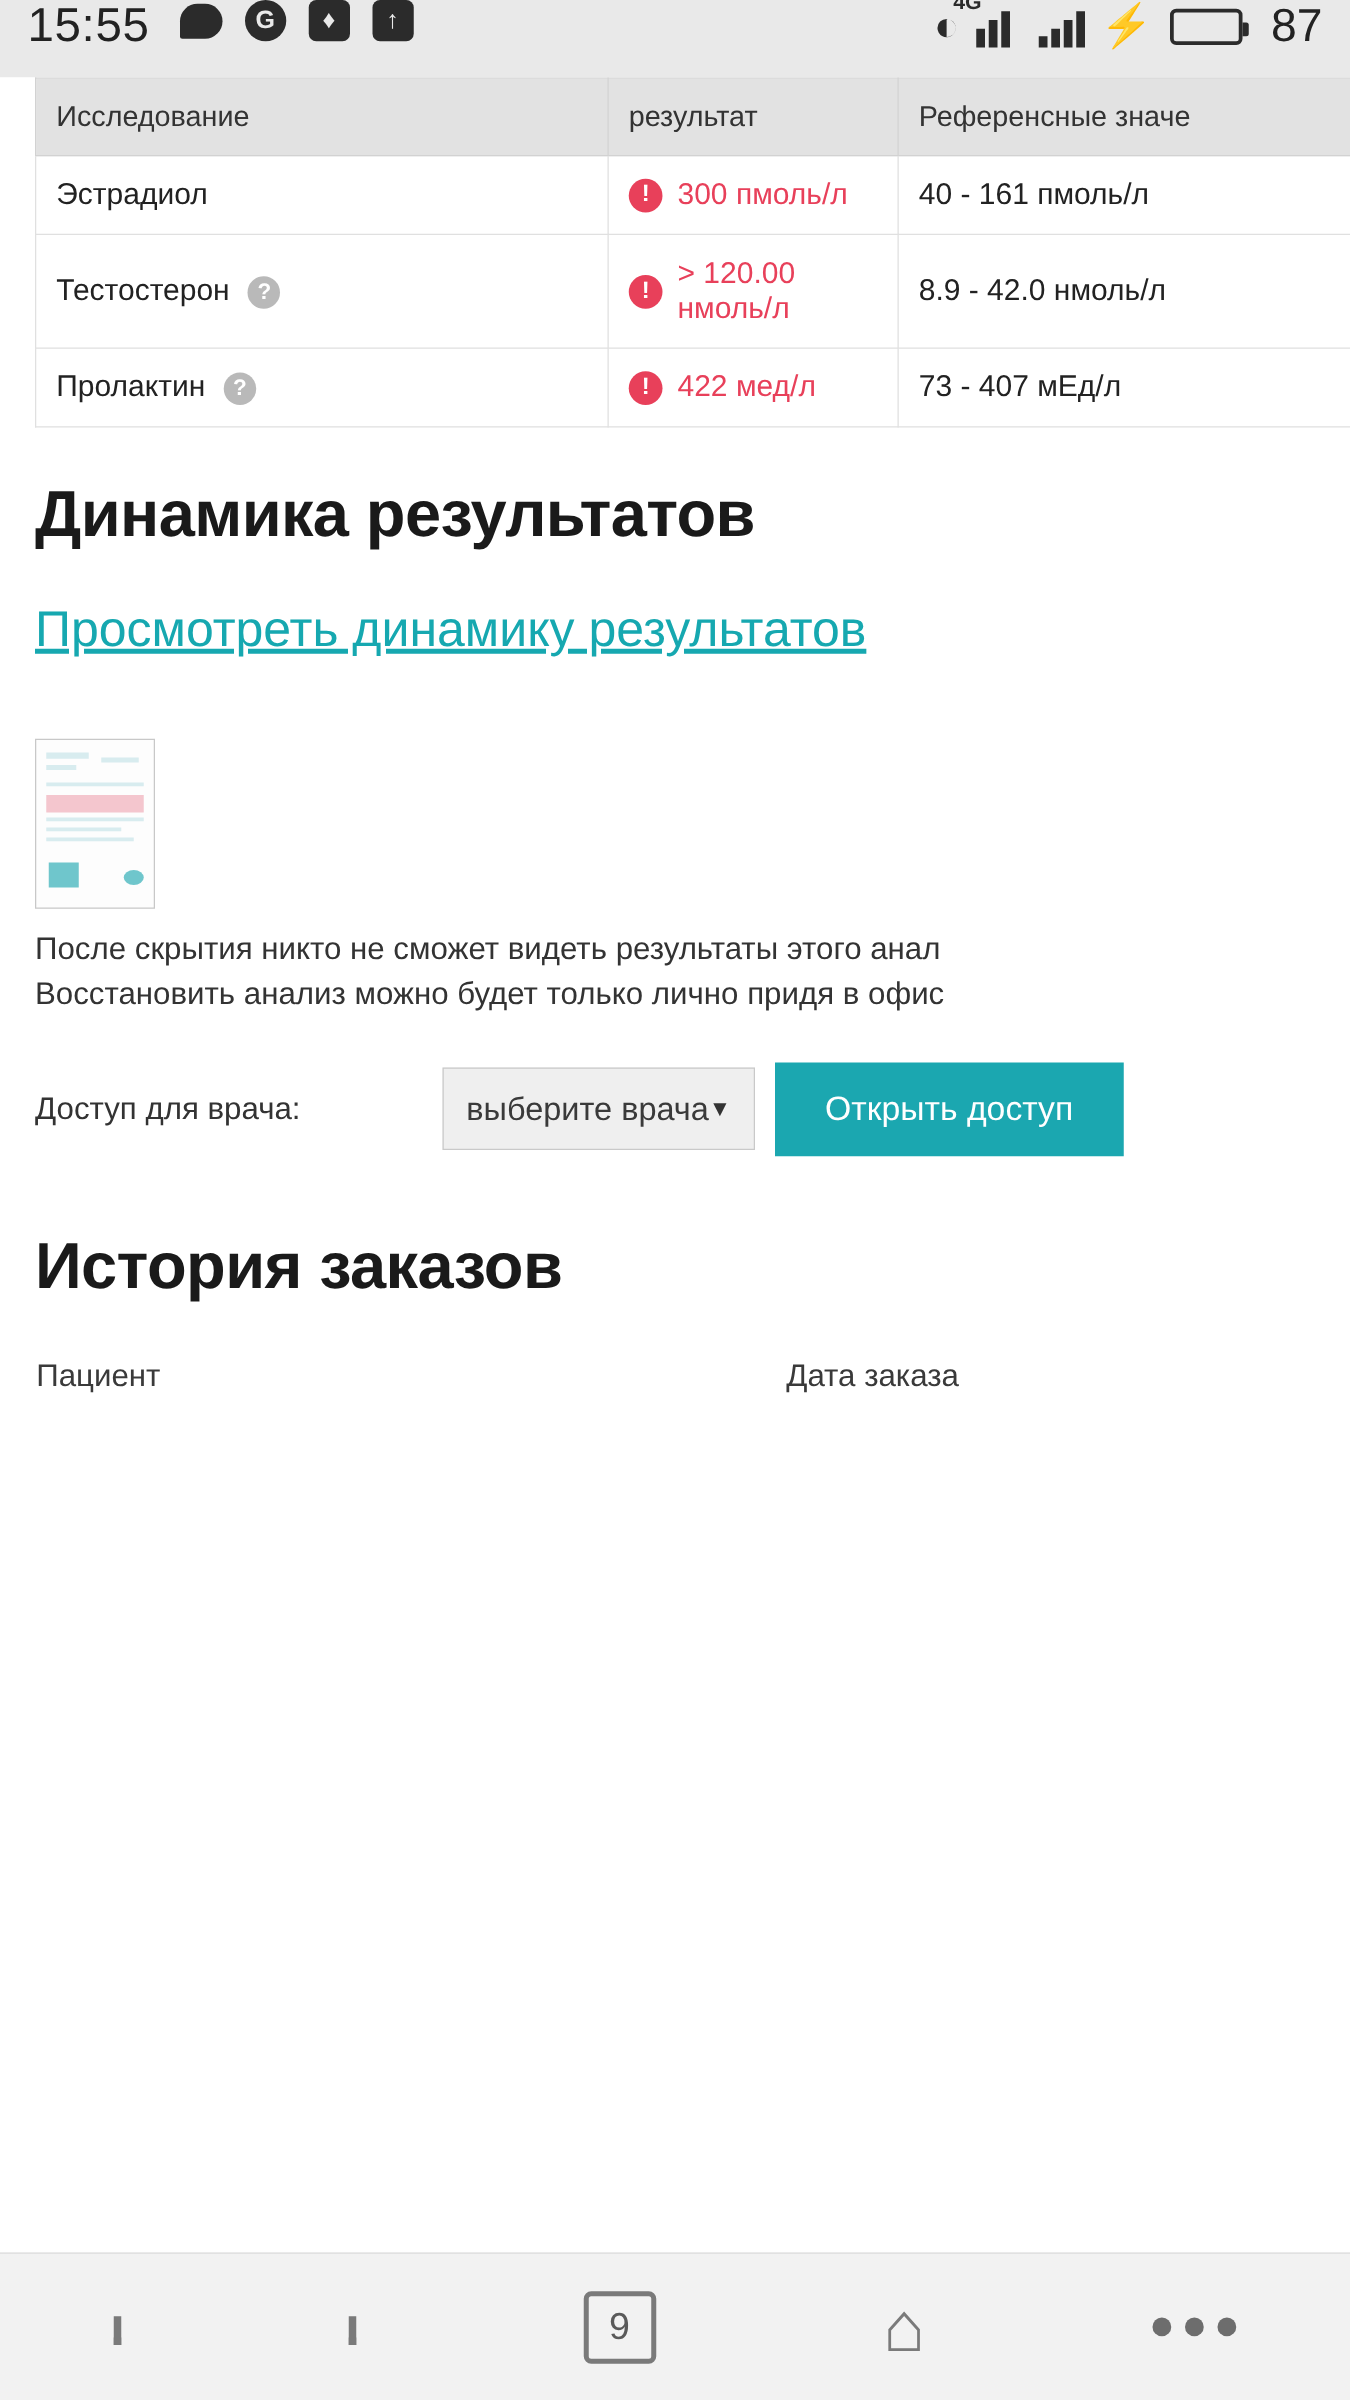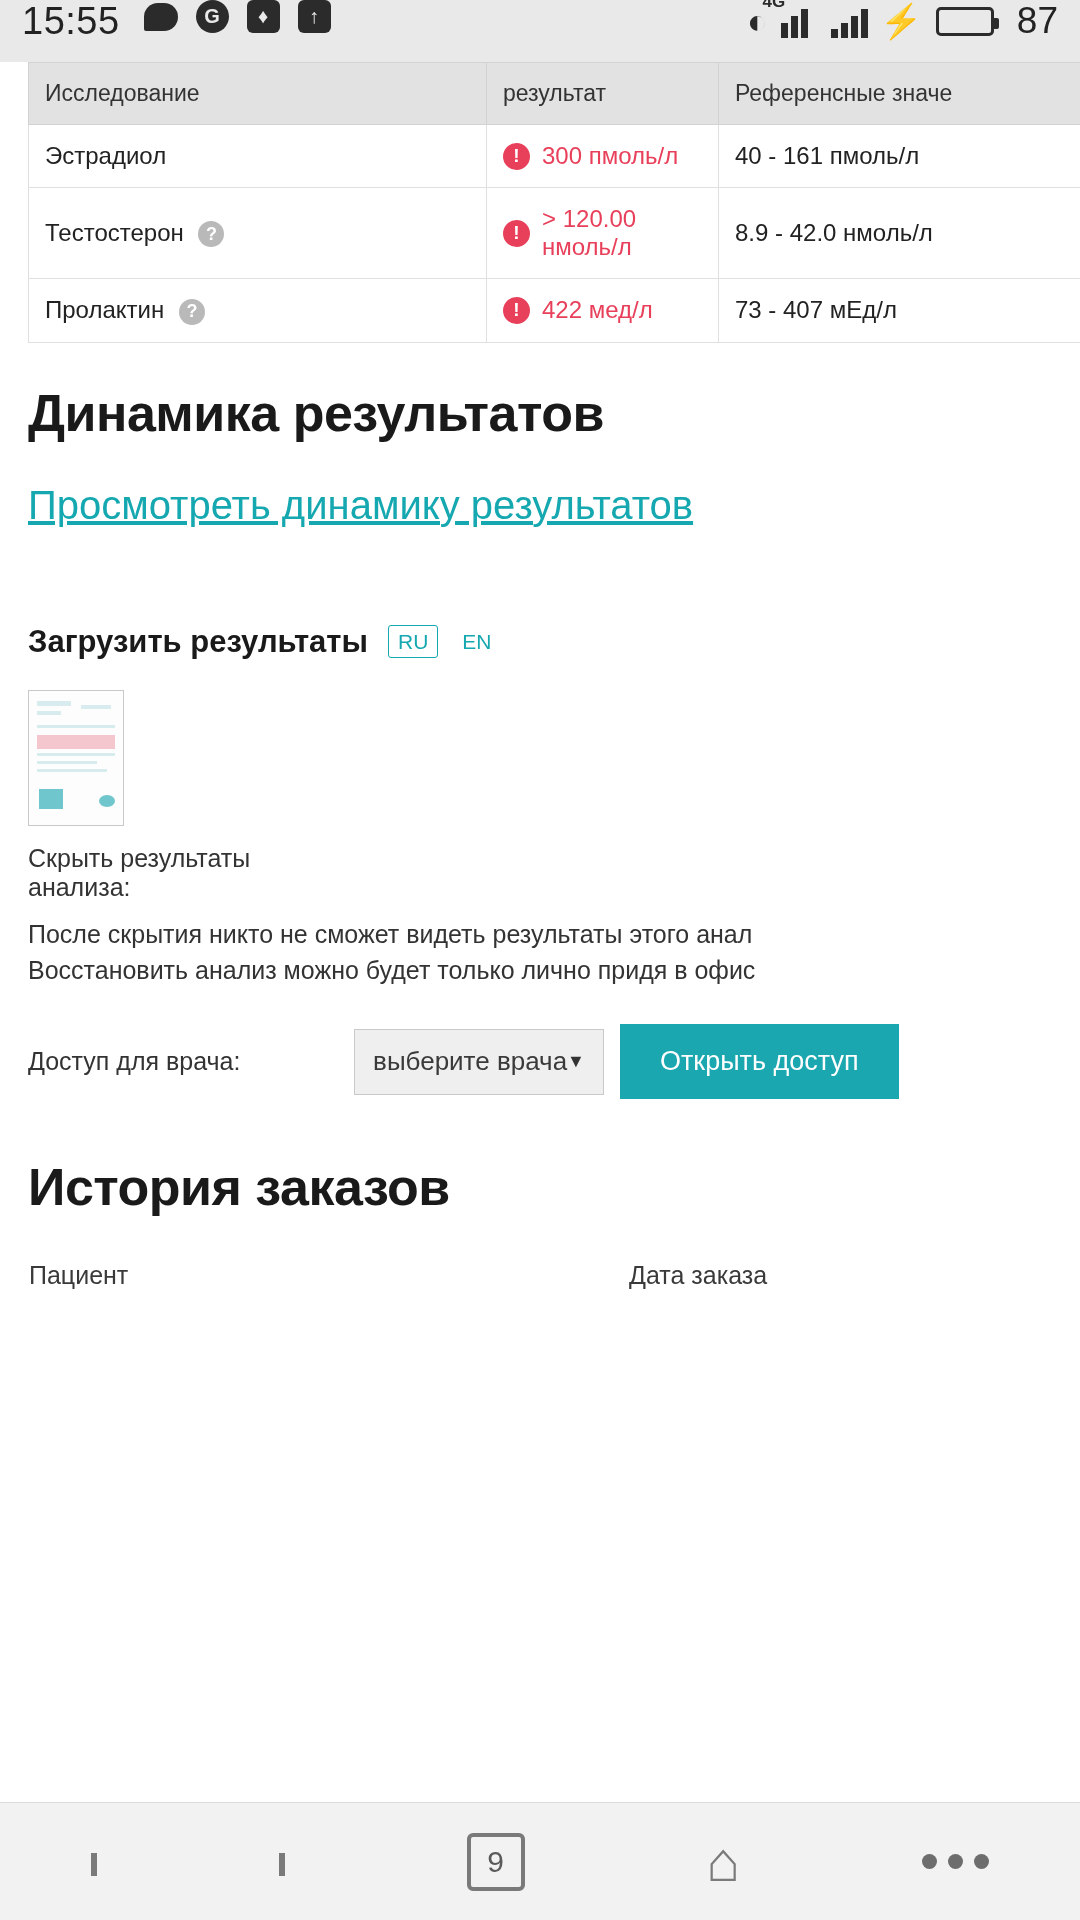--- a/index.html
+++ b/index.html
@@ -302,42 +302,36 @@
           </td>
           <td>73 - 407 мЕд/л</td>
         </tr>
       </tbody>
     </table>
 
     <h1 class="sec" style="">Динамика результатов</h1>
 
     <a class="dyn-link" href="#">Просмотреть динамику результатов</a>
 
-    <div class="upload-row">
-      <span class="upload-label">Загрузить результаты</span>
-      <span class="lang-btn">RU</span>
-      <span class="lang-plain">EN</span>
-    </div>
 
     <div class="thumb">
       <span class="t-line" style="left:8px;top:10px;width:34px;height:5px;"></span>
       <span class="t-line" style="left:8px;top:20px;width:24px;height:4px;"></span>
       <span class="t-line" style="left:52px;top:14px;width:30px;height:4px;"></span>
       <span class="t-line" style="left:8px;top:34px;width:78px;height:3px;"></span>
       <span class="t-red" style="left:8px;top:44px;width:78px;height:14px;"></span>
       <span class="t-line" style="left:8px;top:62px;width:78px;height:3px;"></span>
       <span class="t-line" style="left:8px;top:70px;width:60px;height:3px;"></span>
       <span class="t-line" style="left:8px;top:78px;width:70px;height:3px;"></span>
       <span class="t-teal" style="left:10px;top:98px;width:24px;height:20px;"></span>
       <span class="t-teal" style="left:70px;top:104px;width:16px;height:12px;border-radius:50%;"></span>
     </div>
 
 
     <div class="acc-row">
-      <div class="acc-label">Скрыть результаты анализа:</div>
     </div>
     <div class="note">
       <div>После скрытия никто не сможет видеть результаты этого анал</div>
       <div>Восстановить анализ можно будет только лично придя в офис</div>
     </div>
 
     <div class="doc-row">
       <div class="acc-label" style="padding-top:0">Доступ для врача:</div>
       <div class="select-box">
         <span>выберите врача</span>

